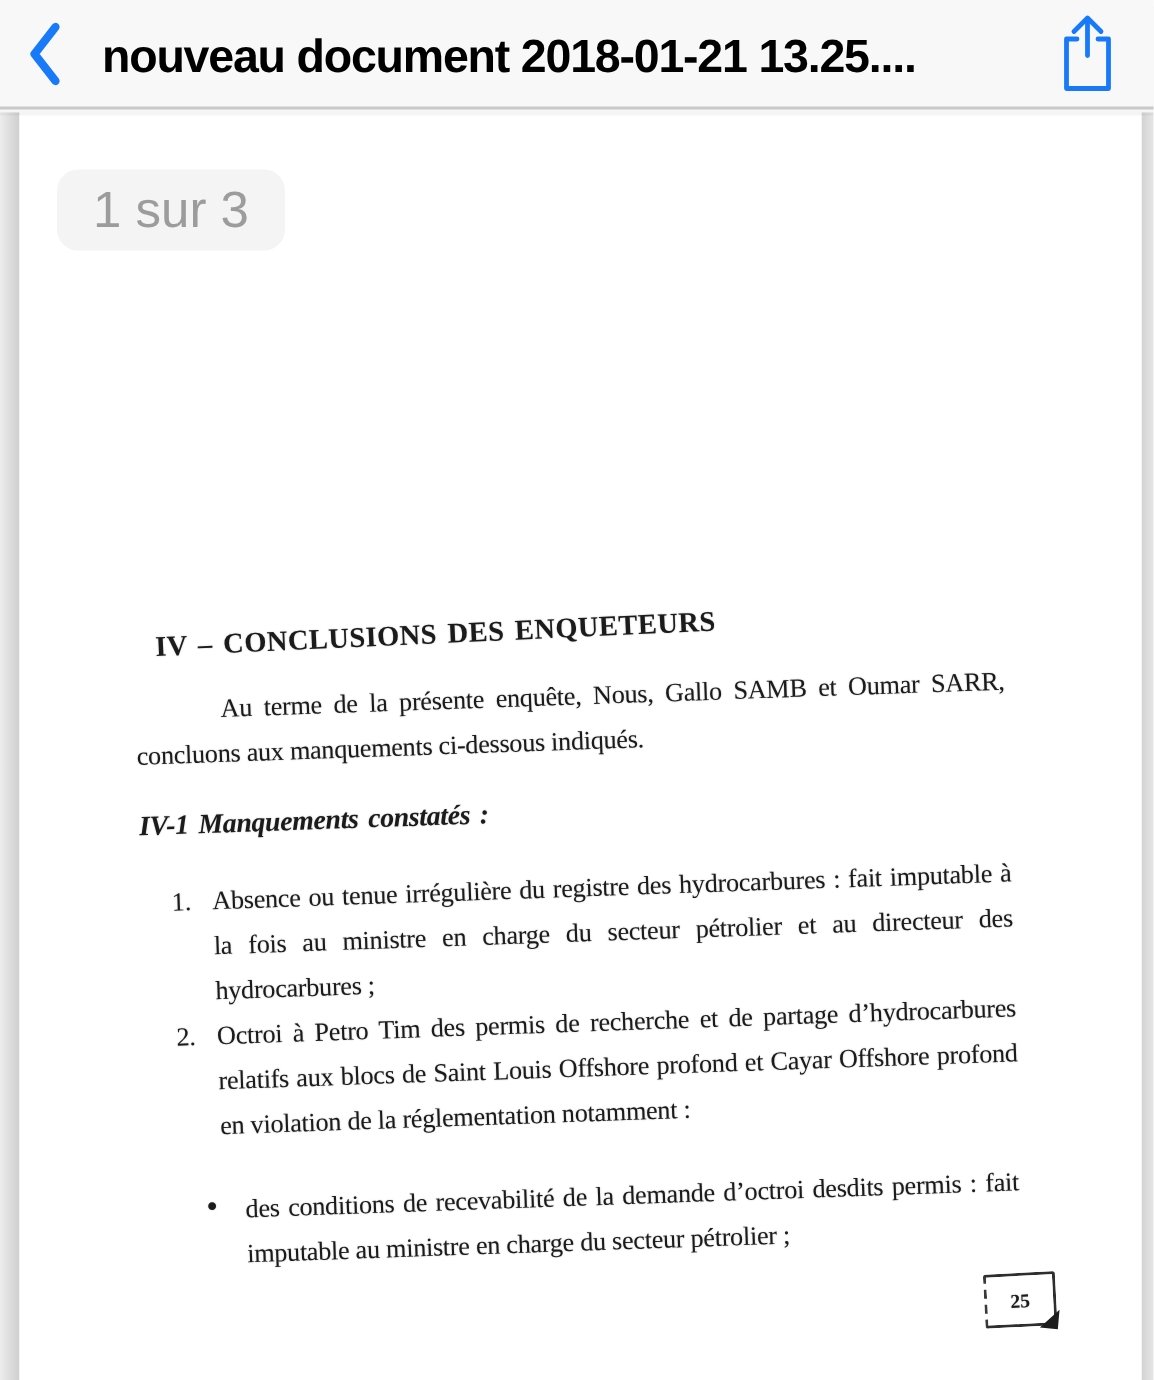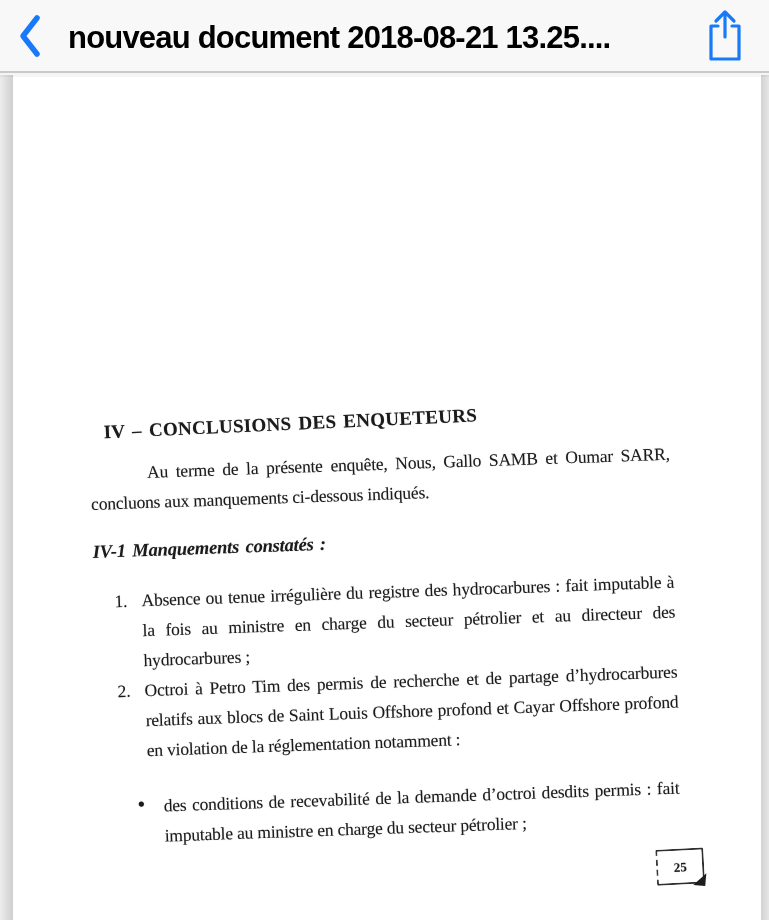--- a/index.html
+++ b/index.html
@@ -69,35 +69,36 @@
 </style>
 </head>
 <body>
 
 <div class="navbar">
   <button class="back-button">
     <svg width="26" height="46" viewBox="0 0 26 46">
       <path d="M21 5 L7 23 L21 41" fill="none" stroke="#187af8" stroke-width="5.5" stroke-linecap="round" stroke-linejoin="round"></path>
     </svg>
   </button>
-  <div class="nav-title">nouveau document 2018-08-21 13.25....</div>
+  <div class="nav-title">nouveau document 2018-01-21 13.25....</div>
   <button class="share-button">
     <svg width="46" height="58" viewBox="0 0 46 58">
       <path d="M23 30 L23 6" fill="none" stroke="#187af8" stroke-width="3.2" stroke-linecap="round"></path>
       <path d="M14 14 L23 5 L32 14" fill="none" stroke="#187af8" stroke-width="3.2" stroke-linecap="round" stroke-linejoin="round"></path>
       <path d="M16 19 L9 19 L9 52 L37 52 L37 19 L30 19" fill="none" stroke="#187af8" stroke-width="3.2" stroke-linecap="round" stroke-linejoin="round"></path>
     </svg>
   </button>
 </div>
 
 <div class="viewer">
   <div class="edge edge-left"></div>
   <div class="edge edge-right"></div>
 
   <div class="page">
+    <div class="page-badge">1 sur 3</div>
 
     <div class="scan">
       <div class="doc-heading">IV – CONCLUSIONS DES ENQUETEURS</div>
 
       <p class="doc-intro">Au terme de la présente enquête,  Nous, Gallo SAMB et Oumar SARR, concluons aux manquements ci-dessous indiqués.</p>
 
       <div class="doc-subheading">IV-1  Manquements constatés :</div>
 
       <div class="doc-list">
         <div class="doc-item">

